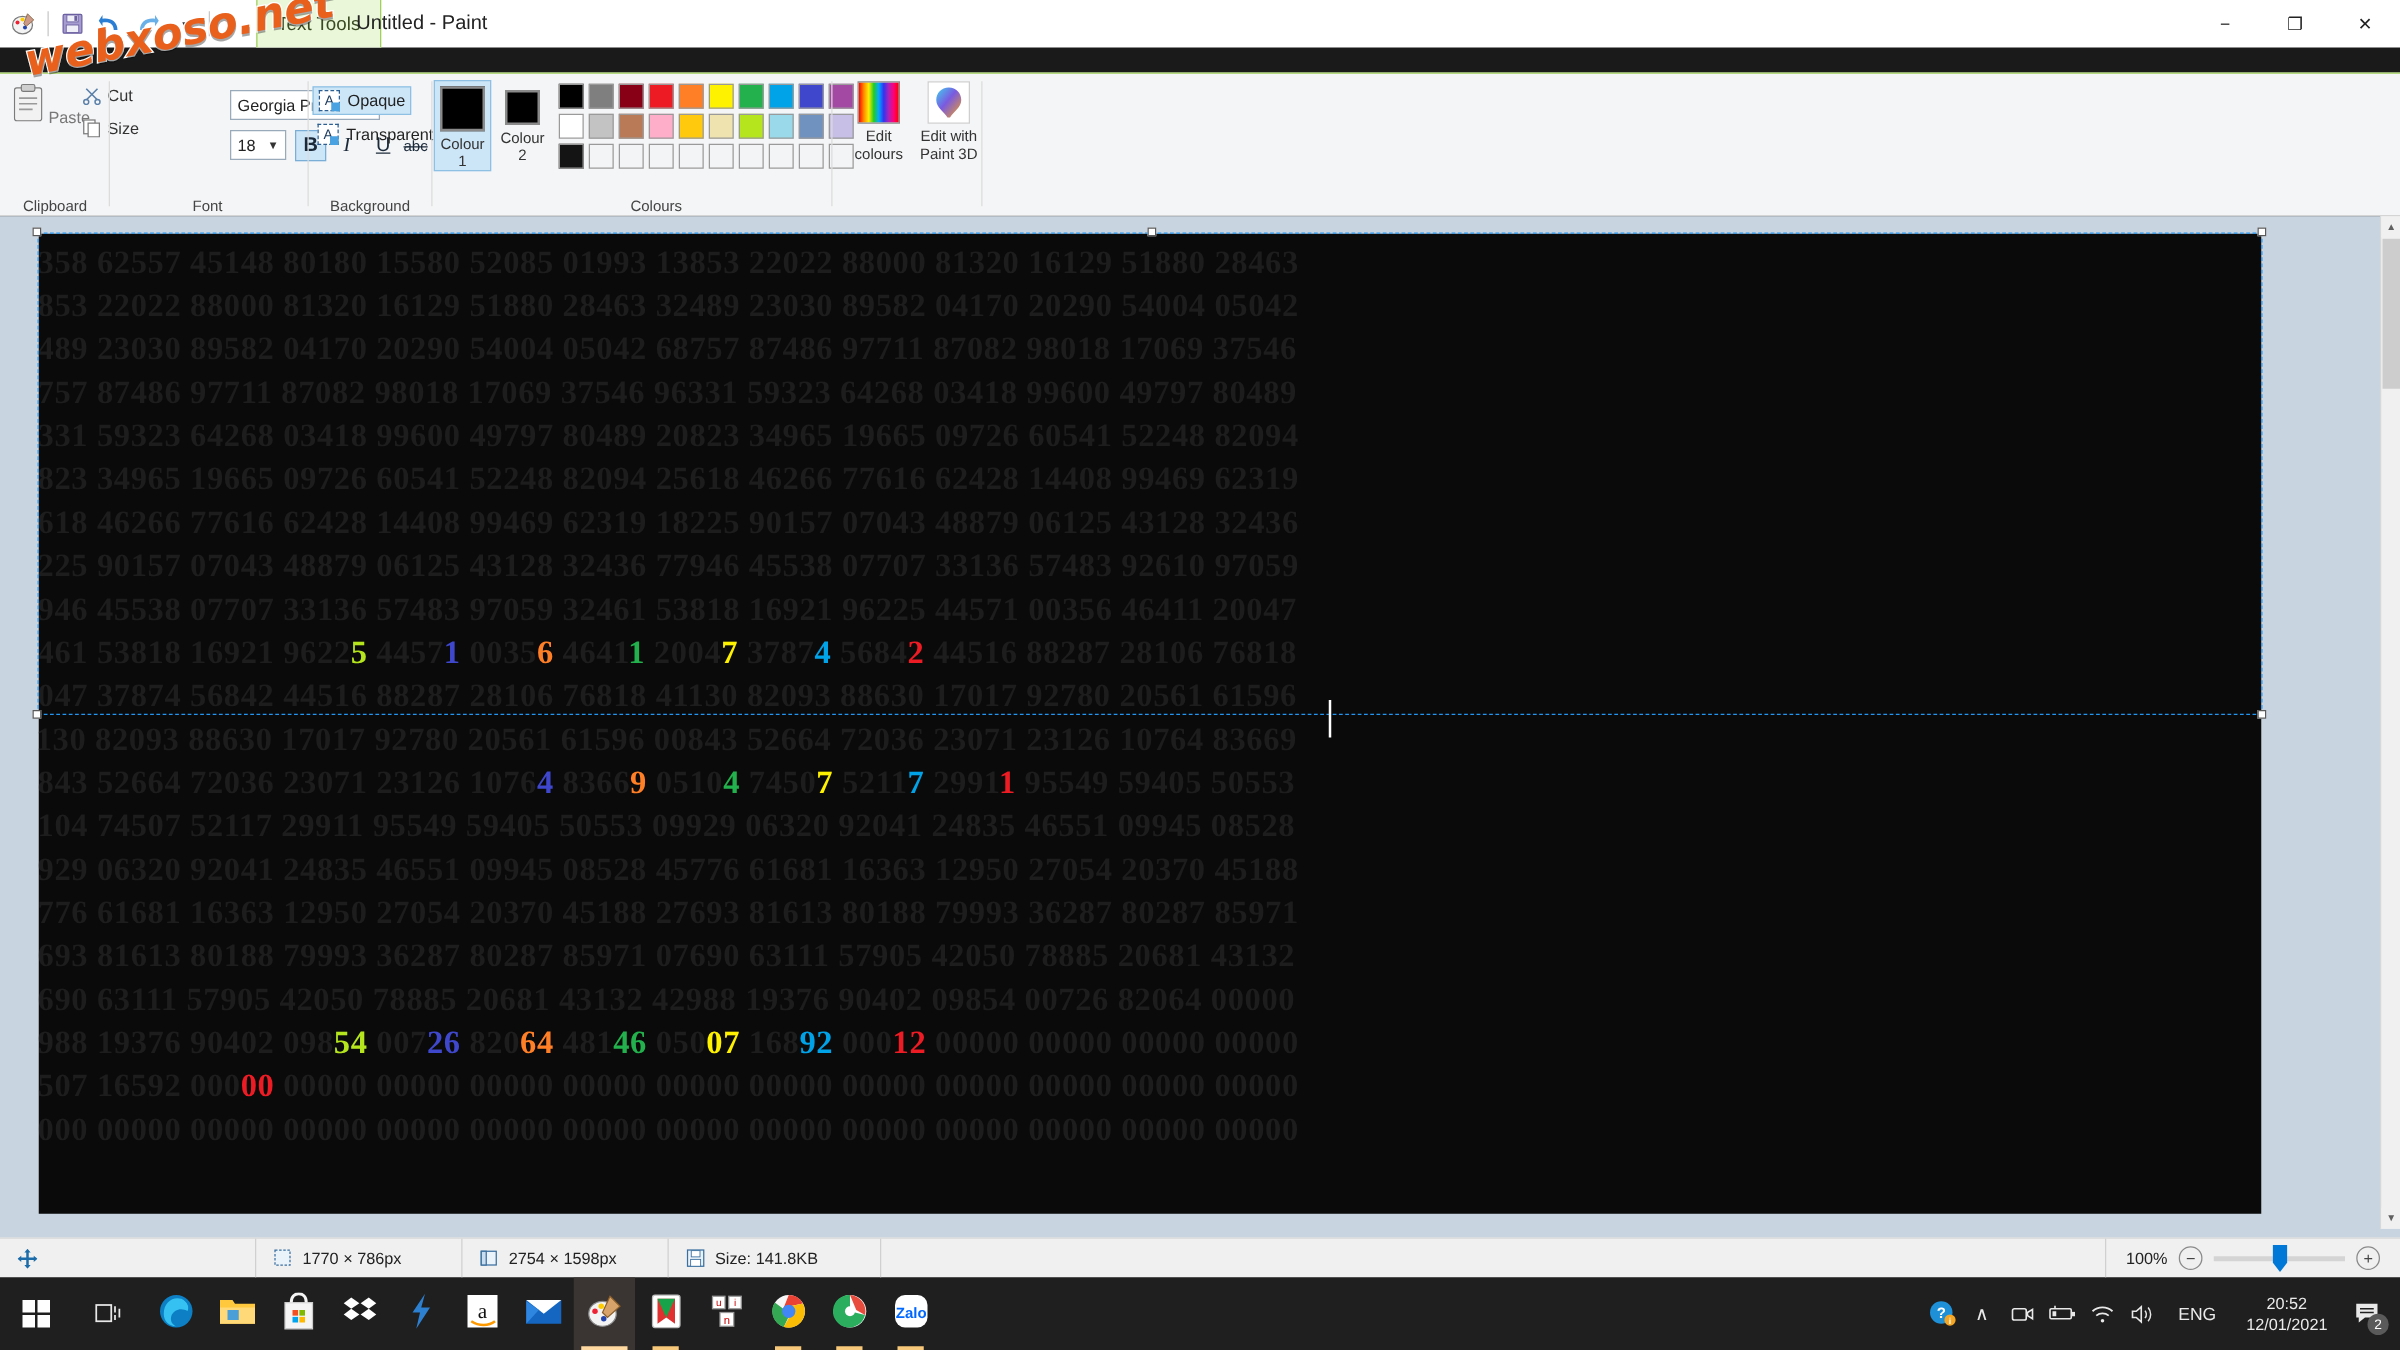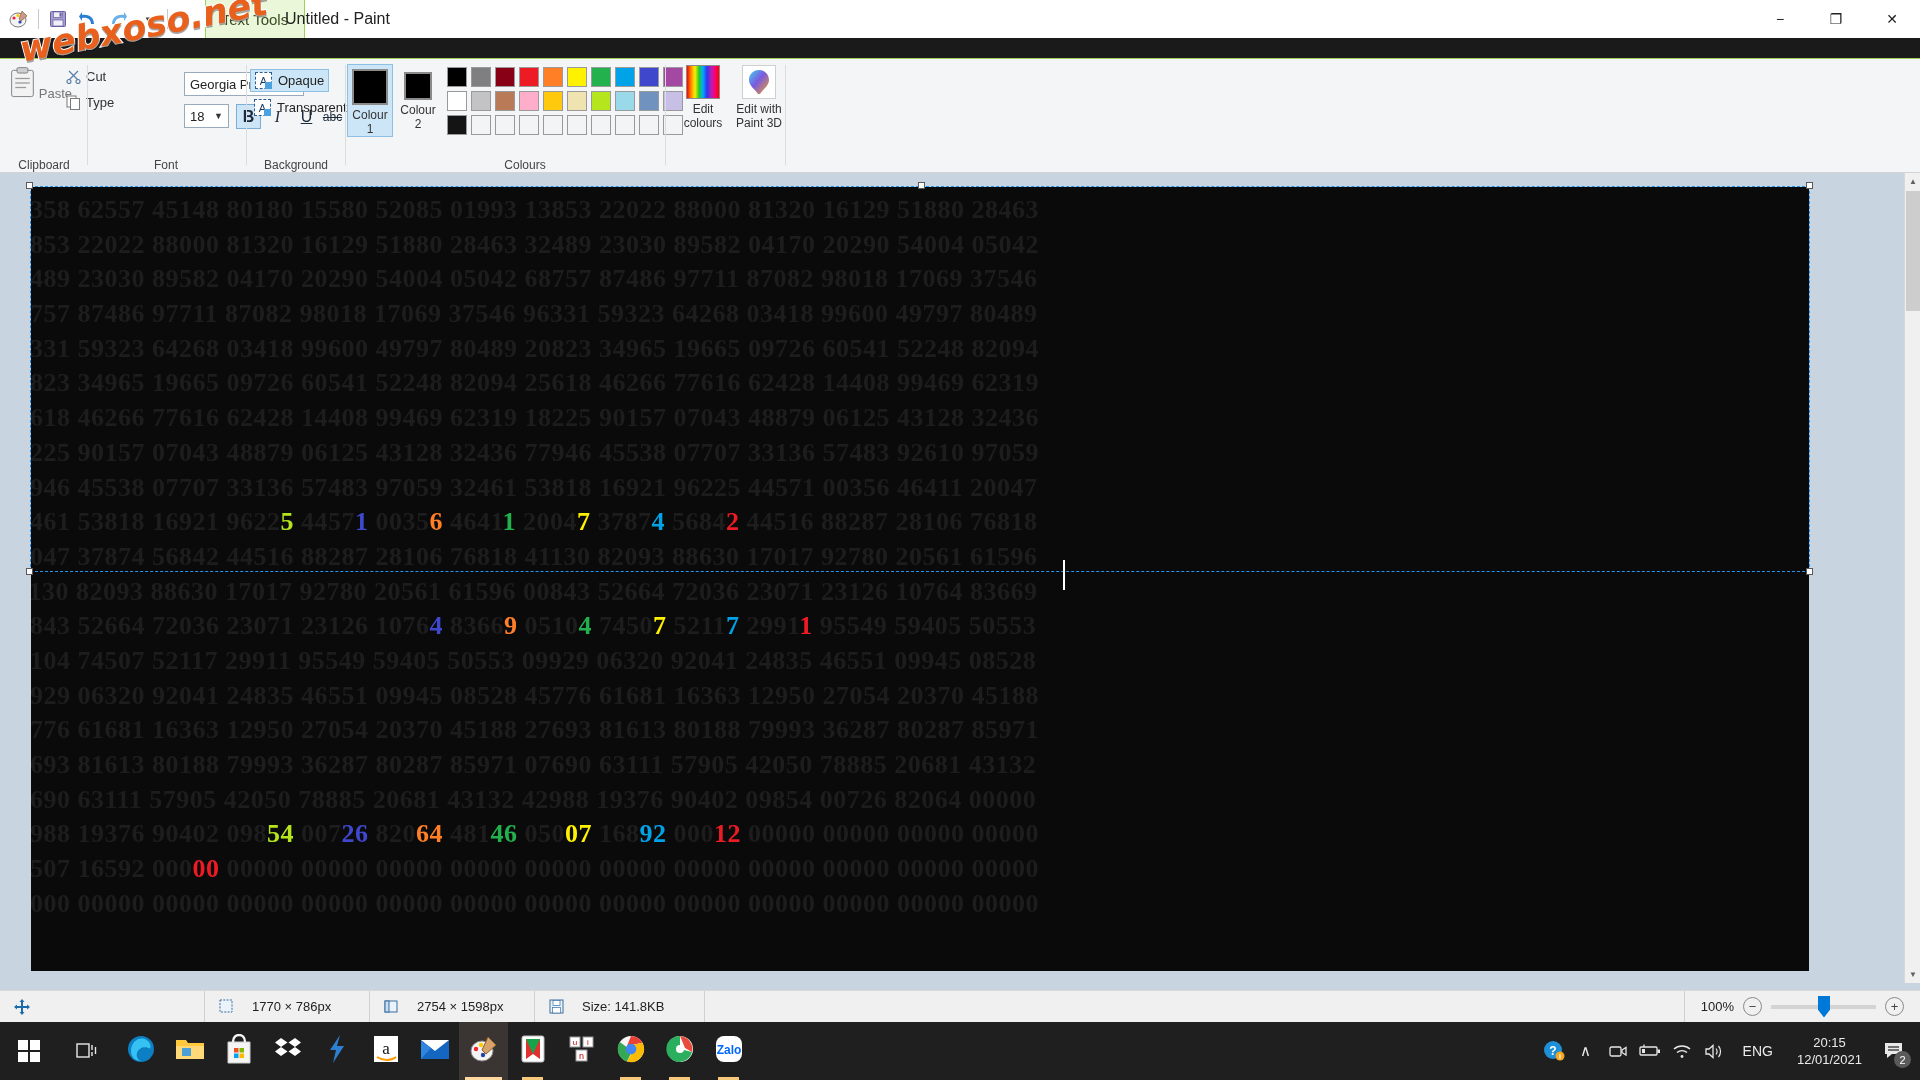--- a/index.html
+++ b/index.html
@@ -198,21 +198,21 @@
     display: flex; align-items: center; justify-content: center; font-size: 8px; color: #606060;
   }
 
   
   .statusbar {
     position: absolute; bottom: 58px; left: 0; width: 1920px; height: 32px;
     background: #f0f0f0; border-top: 1px solid #d8d8d8;
     display: flex; align-items: center; font-size: 13px; color: #222;
   }
   .st-cell {
-    display: flex; align-items: center; gap: 18px; height: 32px;
+    display: flex; align-items: center; gap: 8px; height: 32px;
     padding: 0 14px; border-right: 1px solid #d0d0d0;
   }
   .st-spacer { flex: 1; }
   .zoomctl { display: flex; align-items: center; gap: 9px; padding: 0 16px; height: 32px; border-left: 1px solid #d0d0d0; }
   .zbtn {
     width: 19px; height: 19px; border-radius: 50%; border: 1px solid #8a8a8a;
     display: flex; align-items: center; justify-content: center; font-size: 13px; color: #444;
   }
   .ztrack { position: relative; width: 105px; height: 4px; background: #d4d4d4; }
   .zthumb {
@@ -351,21 +351,21 @@
           <circle cx="3" cy="12.5" r="2" fill="none" stroke="#5a7fa8" stroke-width="1.2"></circle>
           <circle cx="12" cy="12.5" r="2" fill="none" stroke="#5a7fa8" stroke-width="1.2"></circle>
         </svg>
         <span>Cut</span>
       </div>
       <div class="clip-item" style="left:66px; top:36px;">
         <svg width="15" height="15" viewBox="0 0 15 15">
           <rect x="1" y="1" width="9" height="11" fill="#fff" stroke="#7b7b7b"></rect>
           <rect x="4.5" y="3.5" width="9" height="11" fill="#fff" stroke="#7b7b7b"></rect>
         </svg>
-        <span>Type</span>
+        <span>Size</span>
       </div>
       <div class="rgroup-label">Clipboard</div>
       <div class="rgroup-div" style="left:87px;"></div>
     </div>
 
     <div class="rgroup" style="left:88px; width:150px;">
       <div class="font-name">
         <span>Georgia Pro</span>
         <span class="combo-arrow">▼</span>
       </div>
@@ -677,21 +677,21 @@
       </div>
       <div class="tray-ic">
         <svg width="20" height="17" viewBox="0 0 20 17">
           <path d="M2 6 L5 6 L9 2.5 L9 14.5 L5 11 L2 11 Z" fill="none" stroke="#e8e8e8" stroke-width="1.3"></path>
           <path d="M12 5.5 A5 5 0 0 1 12 11.5" fill="none" stroke="#e8e8e8" stroke-width="1.2"></path>
           <path d="M14.5 3 A8.5 8.5 0 0 1 14.5 14" fill="none" stroke="#e8e8e8" stroke-width="1.2"></path>
         </svg>
       </div>
       <div class="lang">ENG</div>
       <div class="clock">
-        <span>20:15</span>
+        <span>20:52</span>
         <span>12/01/2021</span>
       </div>
       <div class="notif">
         <svg width="22" height="20" viewBox="0 0 22 20">
           <path d="M2 2 L19 2 L19 13 L9 13 L4 17 L4 13 L2 13 Z" fill="#e8e8e8"></path>
           <line x1="5" y1="6" x2="16" y2="6" stroke="#1f1f1f" stroke-width="1.2"></line>
           <line x1="5" y1="9" x2="16" y2="9" stroke="#1f1f1f" stroke-width="1.2"></line>
         </svg>
         <span class="notif-badge">2</span>
       </div>

